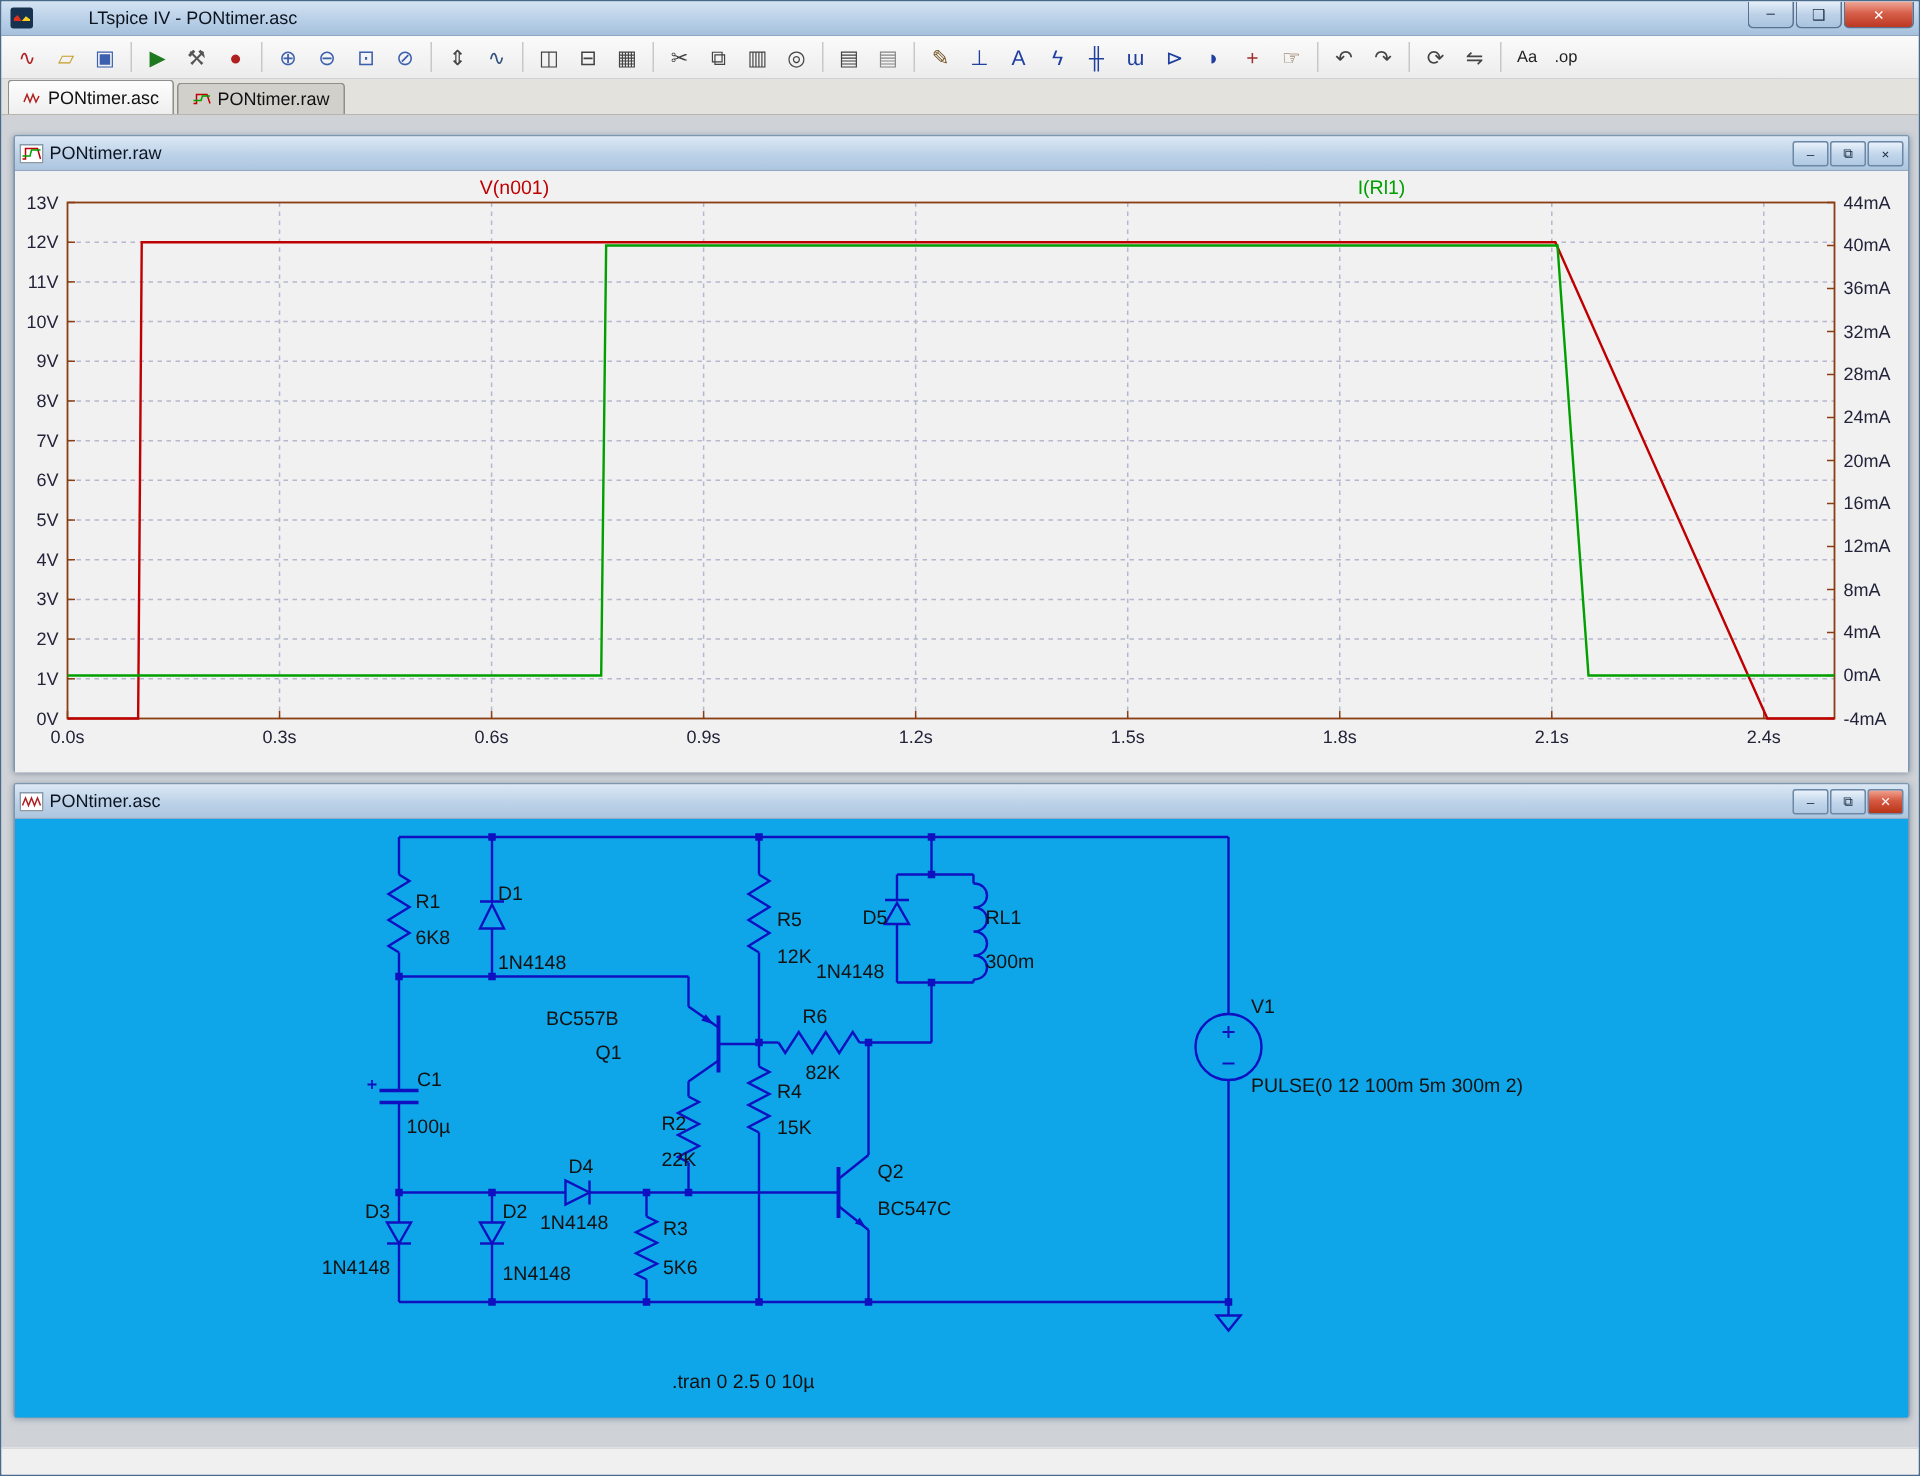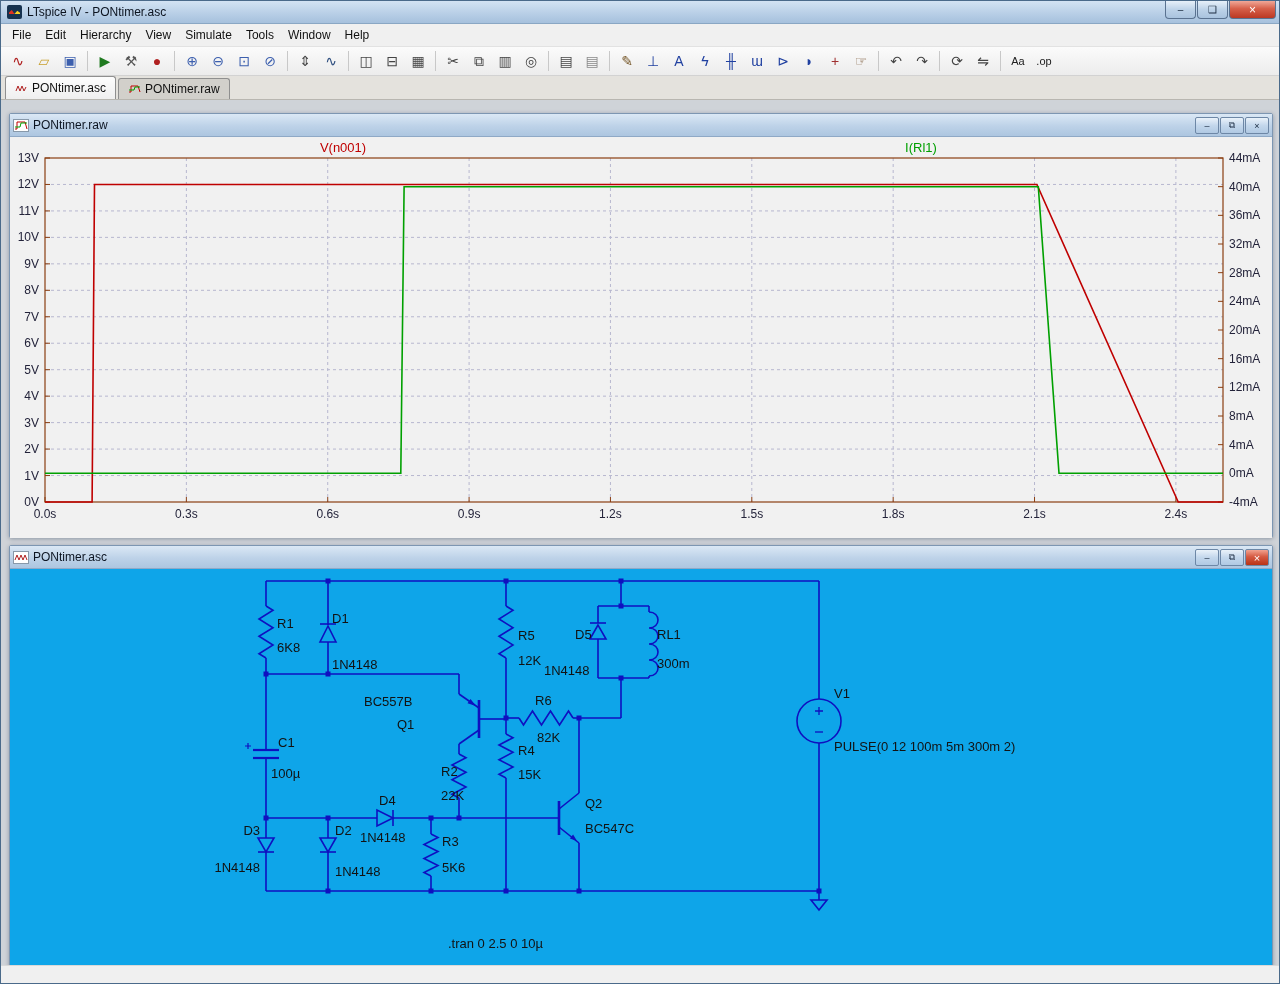--- a/index.html
+++ b/index.html
@@ -1,20 +1,20 @@
 <!DOCTYPE html>
 <html><head>
 <meta charset="utf-8">
 <style>
   html,body{margin:0;padding:0;background:#6d8fb5;}
   body{width:1280px;height:984px;overflow:hidden;font-family:"Liberation Sans",sans-serif;-webkit-font-smoothing:antialiased;}
   .app{width:1280px;height:984px;display:flex;flex-direction:column;background:#eef2f7;border:1px solid #4a6a8a;box-sizing:border-box;}
 
   
-  .titlebar{height:22px;background:linear-gradient(#d3e3f3,#b7cee6 60%,#a6c1dd);display:flex;align-items:center;position:relative;border-bottom:1px solid #8aa7c4;flex:0 0 auto;}
+  .titlebar{height:22px;background:linear-gradient(#d3e3f3,#b7cee6 60%,#a6c1dd);display:flex;align-items:center;position:relative;border-bottom:1px solid #8aa7c4;flex:0 0 auto;gap:32px;}
   .app-icon{width:15px;height:14px;margin:0 5px 0 6px;background:#16324f;border-radius:2px;position:relative;}
   .app-icon:after{content:"";position:absolute;left:2px;top:5px;width:11px;height:4px;background:linear-gradient(90deg,#e03020 50%,#f8d020 50%);clip-path:polygon(0 60%,25% 0,50% 100%,75% 20%,100% 70%,100% 100%,0 100%);}
   .title-text{font-size:12px;color:#0c1420;}
   .win-btns{position:absolute;right:3px;top:0;display:flex;}
   .wb{width:29px;height:17px;border:1px solid #5a7290;border-top:none;border-radius:0 0 4px 4px;margin-left:1px;display:flex;align-items:center;justify-content:center;font-size:10px;color:#1c2c40;background:linear-gradient(#e7f0f9,#bdd2e8 50%,#a9c3de);}
   .wb.close{width:45px;background:linear-gradient(#f0a898,#d6604a 45%,#bc3823);color:#fff;font-size:12px;}
 
   
   .menubar{height:22px;background:#f0f0f0;display:flex;align-items:center;padding-left:4px;border-bottom:1px solid #e2e2e2;flex:0 0 auto;}
   .menu-item{font-size:12px;color:#111;padding:3px 7px;cursor:default;}
@@ -71,30 +71,20 @@
   <div class="titlebar">
     <div class="app-icon"></div>
     <span class="title-text">LTspice IV - PONtimer.asc</span>
     <div class="win-btns">
       <div class="wb">–</div>
       <div class="wb">❑</div>
       <div class="wb close">×</div>
     </div>
   </div>
 
-  <div class="menubar" id="menubar">
-      <span class="menu-item">File</span>
-      <span class="menu-item">Edit</span>
-      <span class="menu-item">Hierarchy</span>
-      <span class="menu-item">View</span>
-      <span class="menu-item">Simulate</span>
-      <span class="menu-item">Tools</span>
-      <span class="menu-item">Window</span>
-      <span class="menu-item">Help</span>
-    </div>
 
   <div class="toolbar" id="toolbar">
       <div class="tb-btn" style="color: rgb(176, 32, 32);">∿</div>
       <div class="tb-btn" style="color: rgb(200, 160, 48);">▱</div>
       <div class="tb-btn" style="color: rgb(60, 95, 174);">▣</div>
       <div class="tb-sep"></div>
       <div class="tb-btn" style="color: rgb(31, 122, 31);">▶</div>
       <div class="tb-btn" style="color: rgb(85, 85, 85);">⚒</div>
       <div class="tb-btn" style="color: rgb(176, 32, 32);">●</div>
       <div class="tb-sep"></div>

